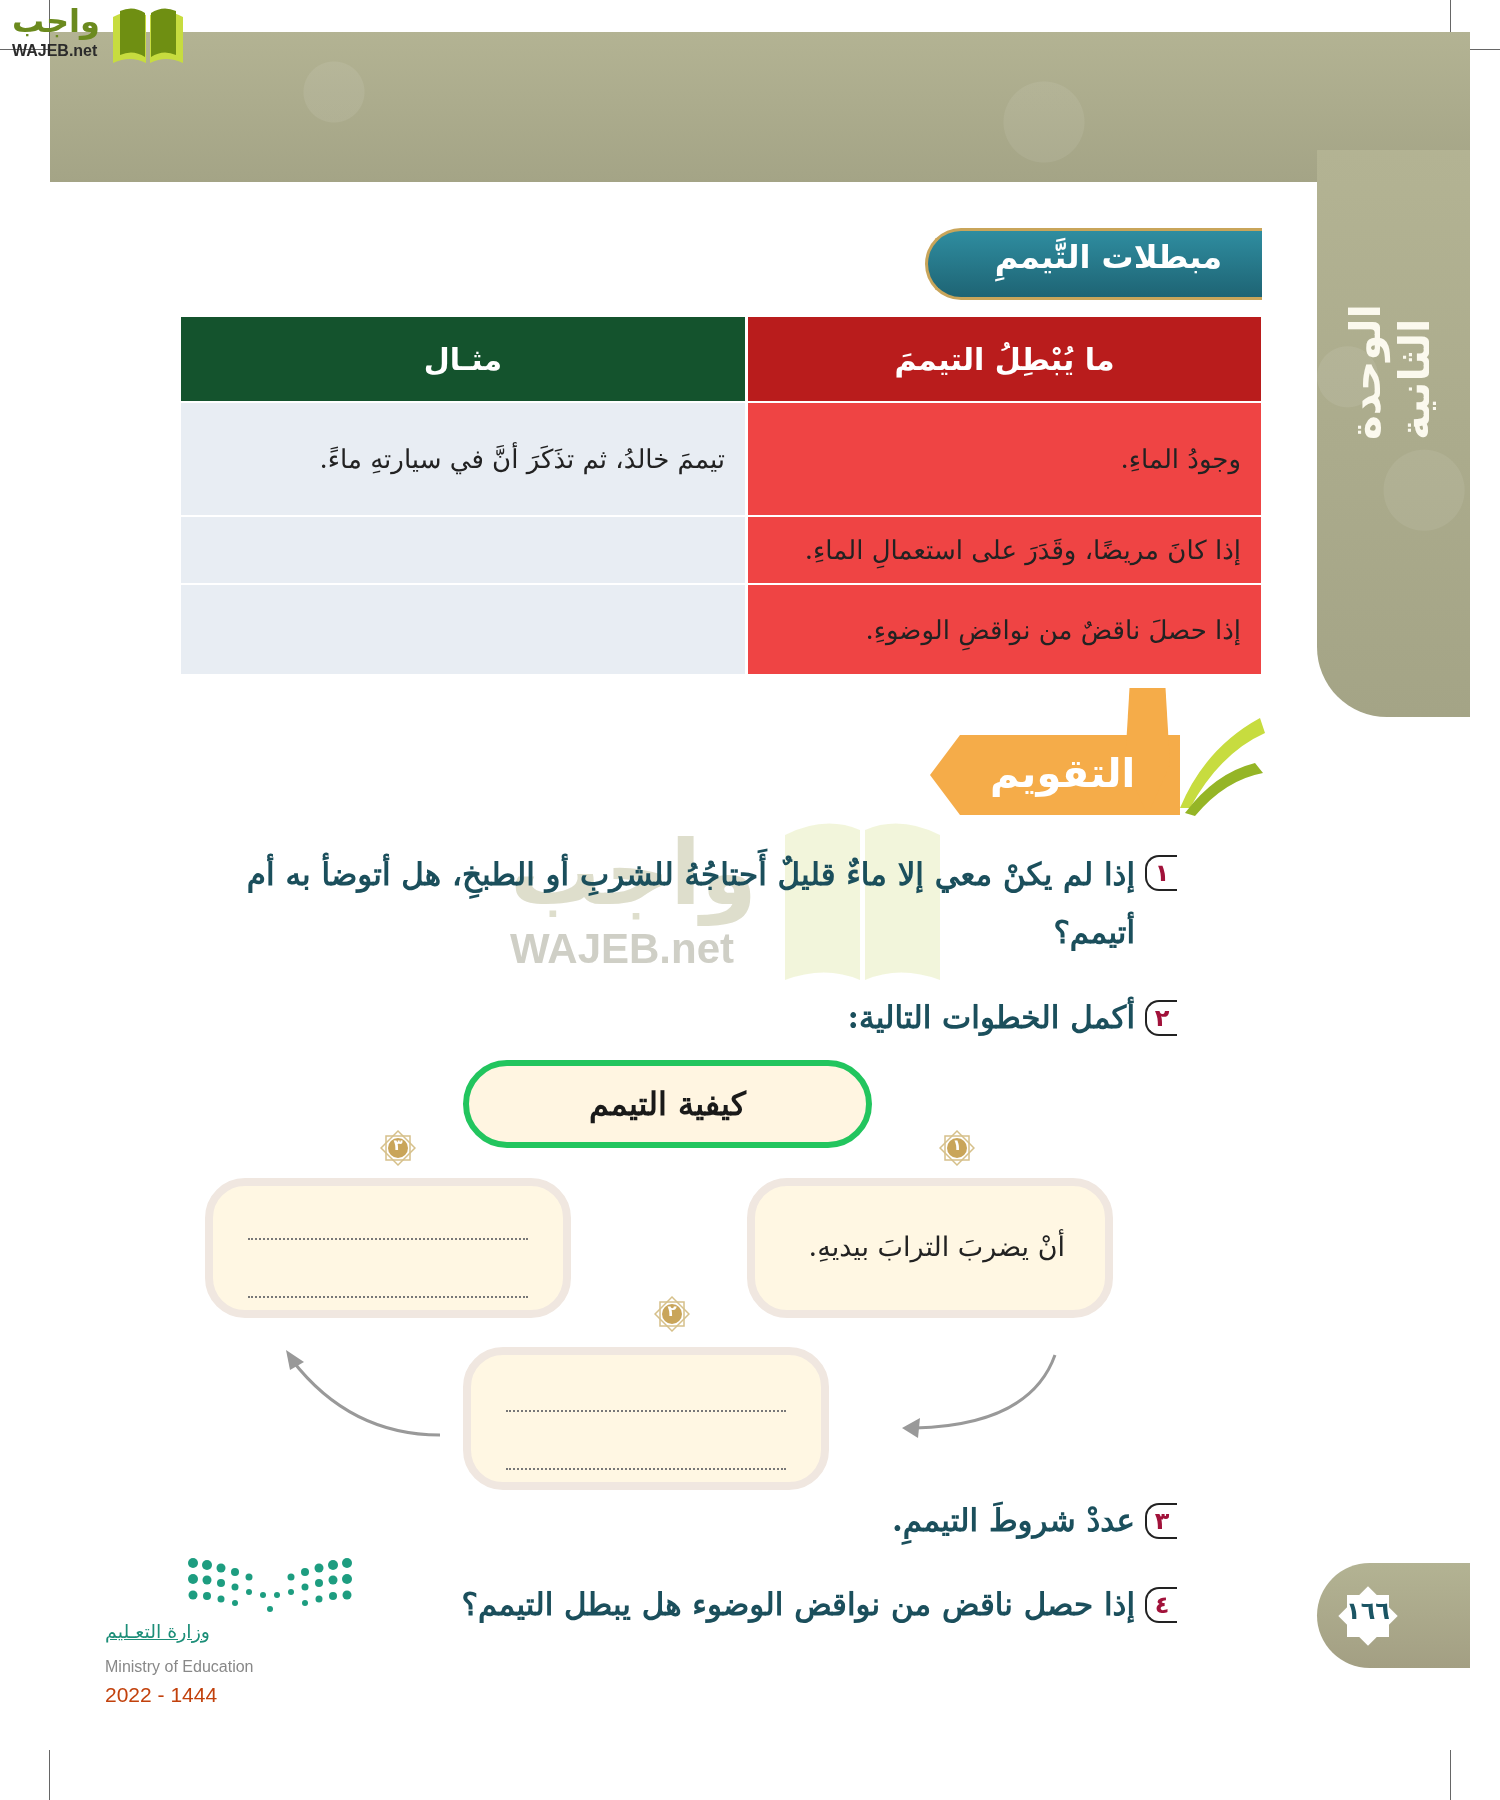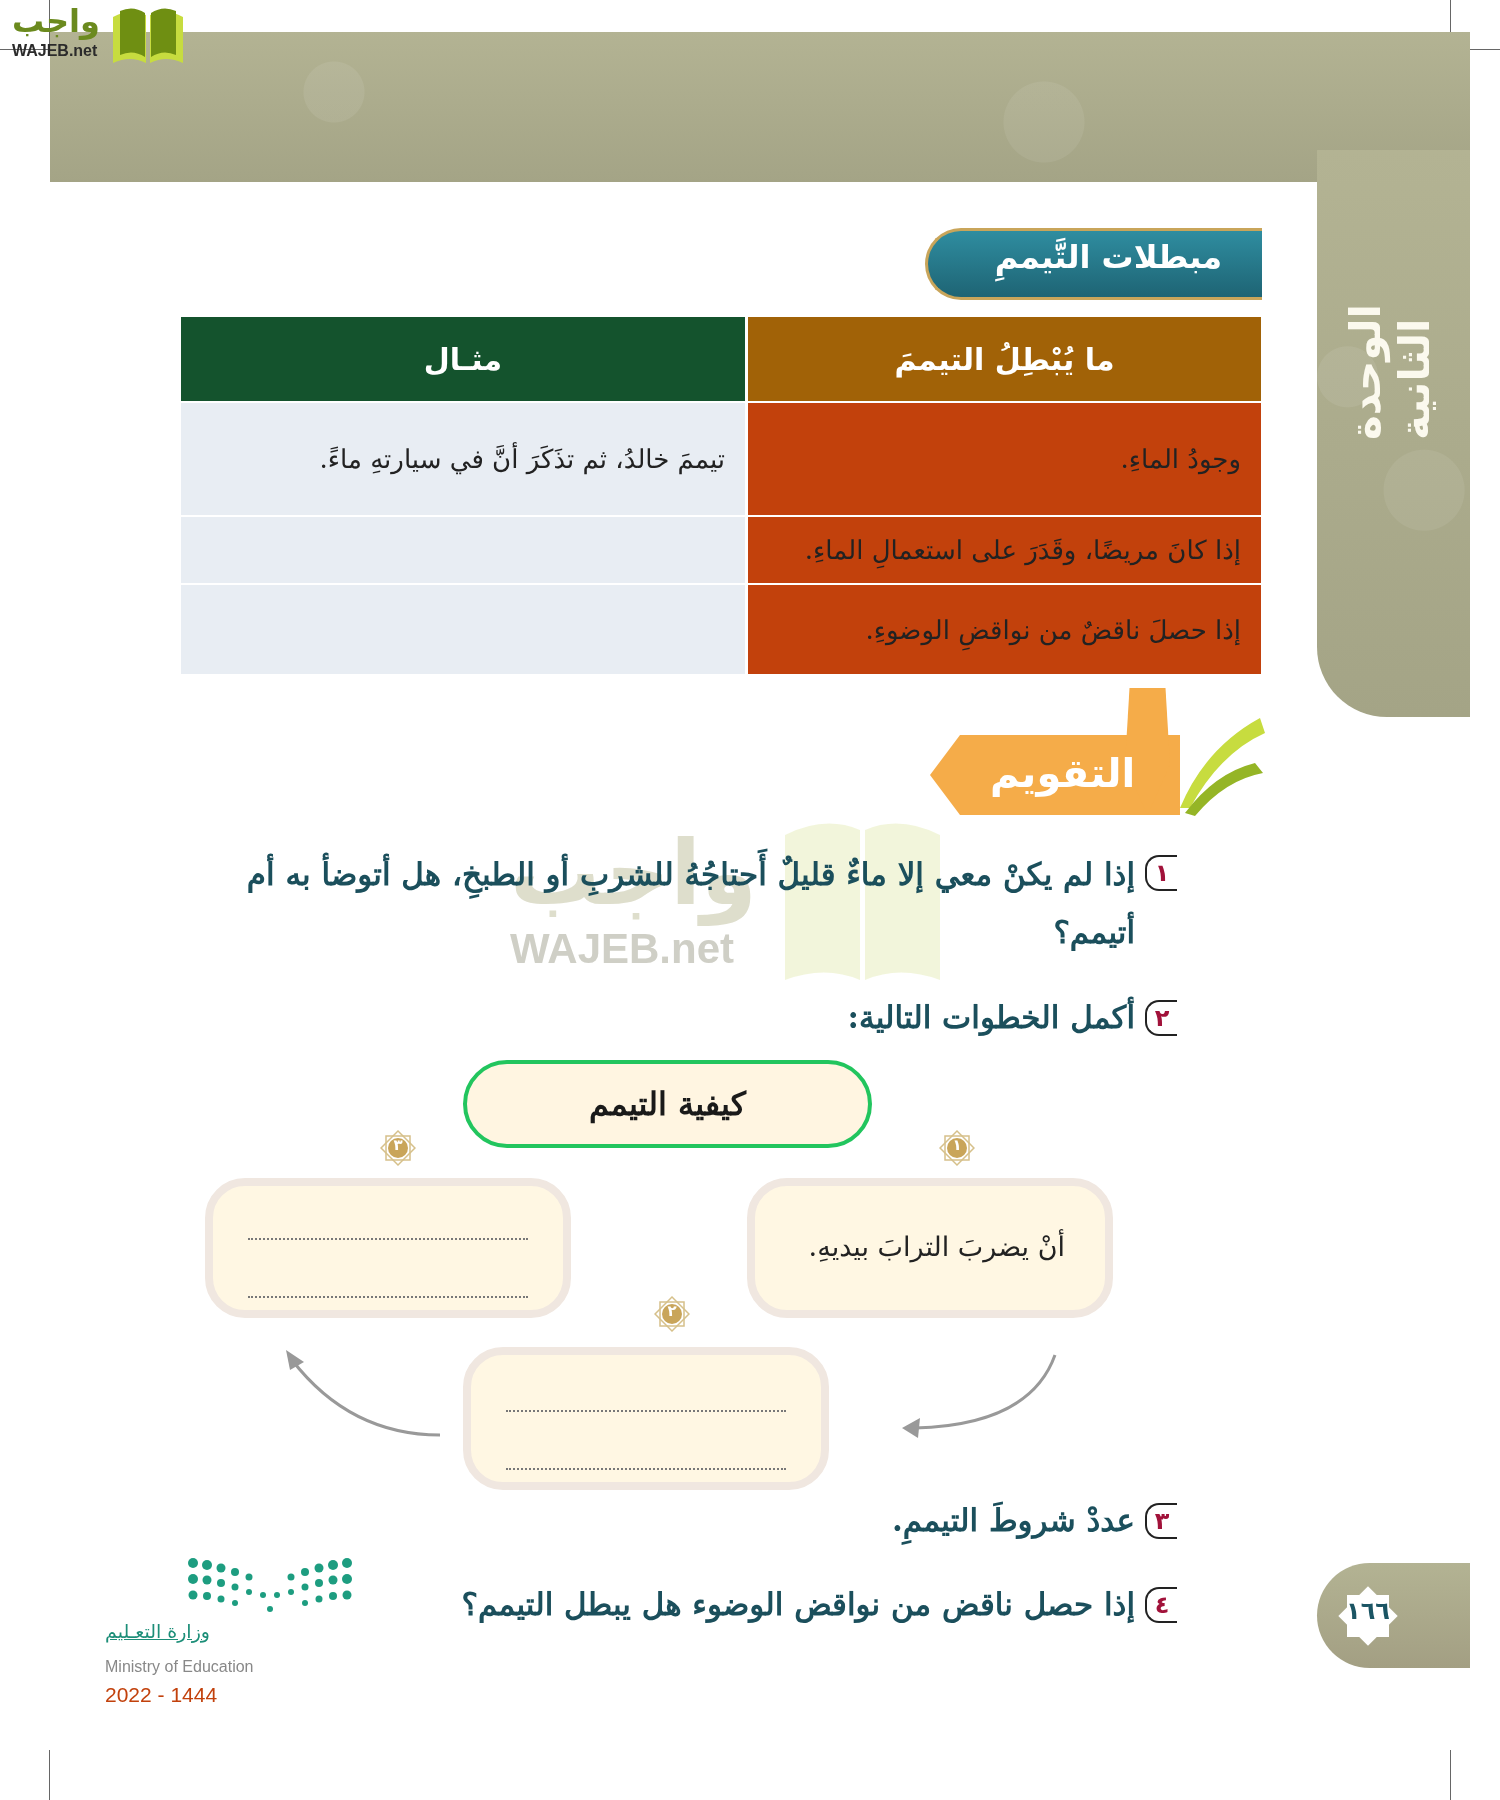--- a/index.html
+++ b/index.html
@@ -28,25 +28,25 @@
   
   #section-banner { left:925px; top:228px; width:337px; height:72px; }
   #section-banner .bg { position:absolute; inset:0; background:linear-gradient(180deg,#2f8da0,#1e6474);
     border:3px solid #c9a55a; border-right:none; border-radius:40px 0 0 40px; }
   #section-banner .txt { position:absolute; right:40px; top:10px; font-size:32px; font-weight:bold; color:#fff; direction:rtl; }
 
   
   #table { left:181px; top:317px; width:1080px; }
   .hdr { position:absolute; top:0; height:84px; color:#fff; font-weight:bold; font-size:30px;
          display:flex; align-items:center; justify-content:center; direction:rtl; }
-  #hdr-right { left:567px; width:513px; background:#a16207; }
+  #hdr-right { left:567px; width:513px; background:#b91c1c; }
   #hdr-left { left:0; width:564px; background:#14532d; }
   .cell { position:absolute; font-size:26px; color:#222; direction:rtl; display:flex; align-items:center;
           font-family:"DejaVu Serif", serif; }
-  .cell.r { left:567px; width:513px; background:#c2410c; justify-content:flex-start; padding-right:20px; box-sizing:border-box; }
+  .cell.r { left:567px; width:513px; background:#ef4444; justify-content:flex-start; padding-right:20px; box-sizing:border-box; }
   .cell.l { left:0; width:564px; background:#e8edf3; justify-content:flex-start; padding-right:20px; box-sizing:border-box;text-align:center; }
   .row1 { top:86px; height:112px; }
   .row2 { top:200px; height:66px; }
   .row3 { top:268px; height:89px; }
 
   
   #eval-badge { left:930px; top:688px; width:340px; height:130px; }
   #eval-badge .ribbon { position:absolute; left:0; top:47px; width:250px; height:80px; background:#f5ac49;
     clip-path:polygon(30px 0, 100% 0, 100% 100%, 30px 100%, 0 50%); }
   #eval-badge .nib { position:absolute; left:195px; top:0; width:45px; height:127px; background:#f5ac49;
@@ -60,21 +60,21 @@
 
   
   .q { position:absolute; direction:rtl; color:#1b4f5c; font-weight:bold; font-size:31px; line-height:58px;
        font-family:"DejaVu Serif", serif; }
   .qnum { position:absolute; width:32px; height:36px; border:2.5px solid #222; border-right:none;
           border-radius:14px 0 0 14px; color:#a1123a; font-size:24px; font-weight:bold; display:flex;
           align-items:center; justify-content:center; box-sizing:border-box; }
 
   
   #steps-title { left:463px; top:1060px; width:409px; height:88px; background:#fff5e1;
-    border:4px solid #22c55e; border-radius:44px; box-sizing:border-box; display:flex; align-items:center;
+    border:6px solid #22c55e; border-radius:44px; box-sizing:border-box; display:flex; align-items:center;
     justify-content:center; font-size:32px; font-weight:bold; color:#1a1a1a; direction:rtl; font-family:"DejaVu Serif", serif; }
   .step { position:absolute; width:366px; height:140px; background:#fff7e3; border:8px solid #f0e7e0;
           border-radius:40px; box-sizing:border-box; }
   .step .dots { position:absolute; left:35px; right:35px; border-top:2px dotted #777; }
   .step .txt { position:absolute; right:40px; top:45px; font-size:27px; direction:rtl; color:#222; font-family:"DejaVu Serif", serif; }
   .star { position:absolute; width:36px; height:36px; }
 
   
   #moe-dots { left:185px; top:1555px; width:170px; height:60px; }
   #moe-ar { left:105px; top:1620px; font-size:19px; color:#1c8e78; direction:rtl;text-decoration:underline; }

